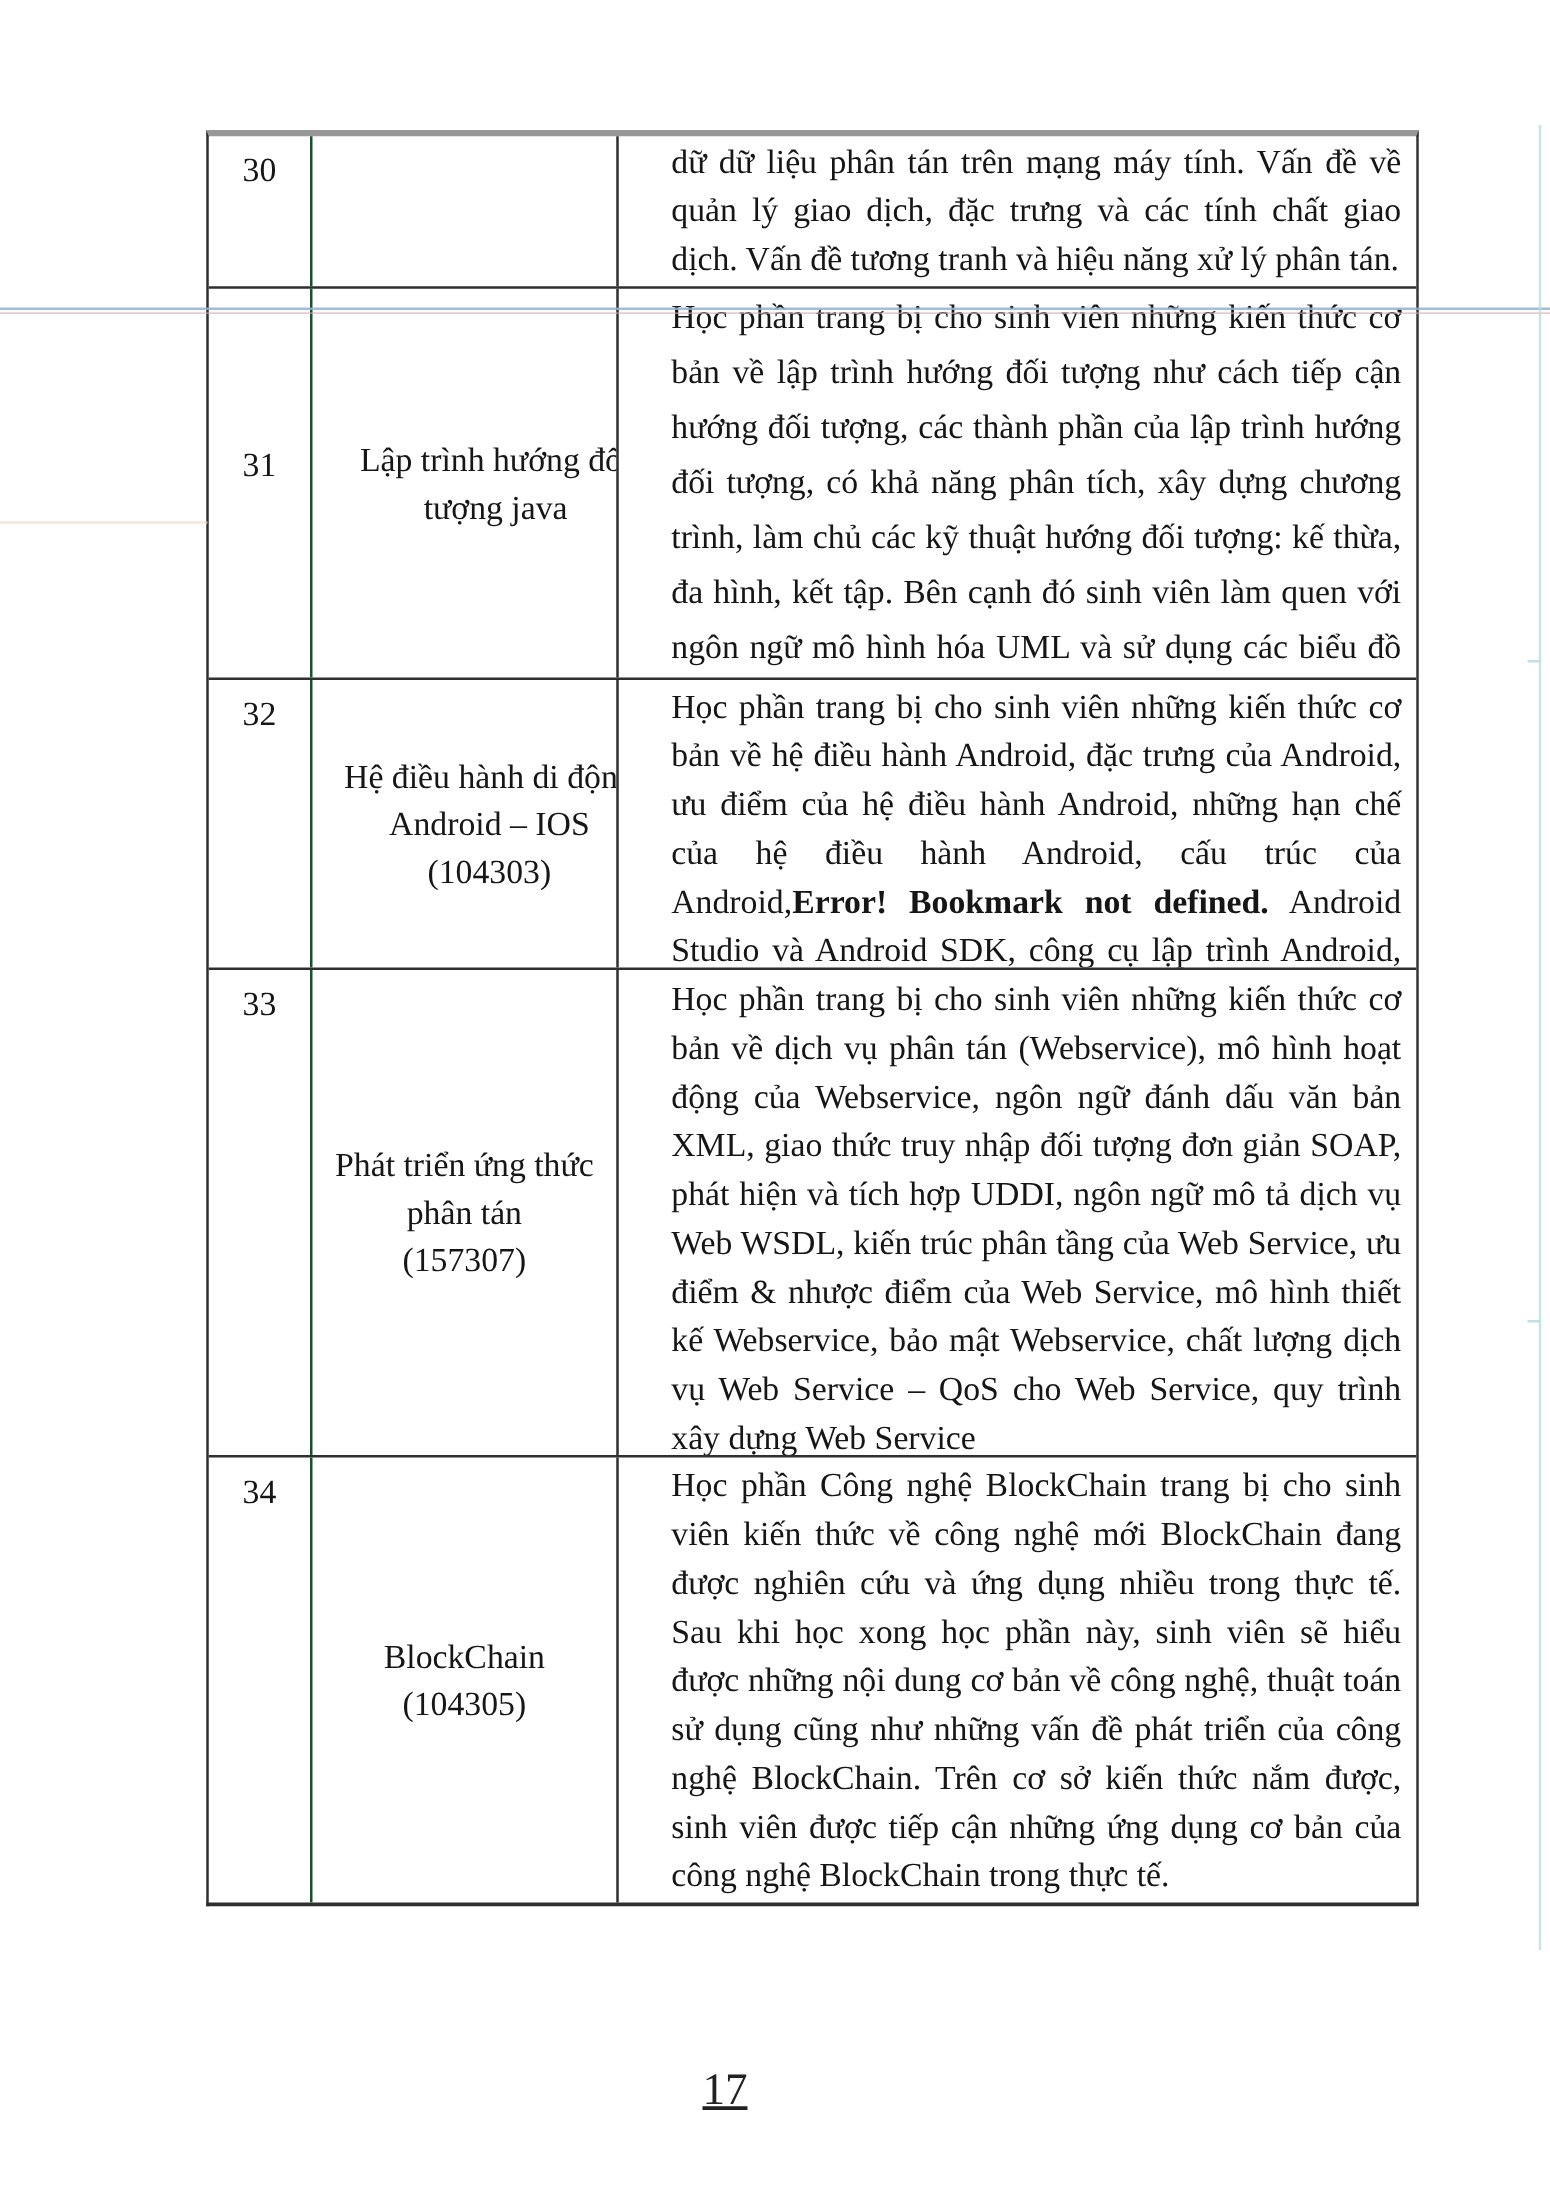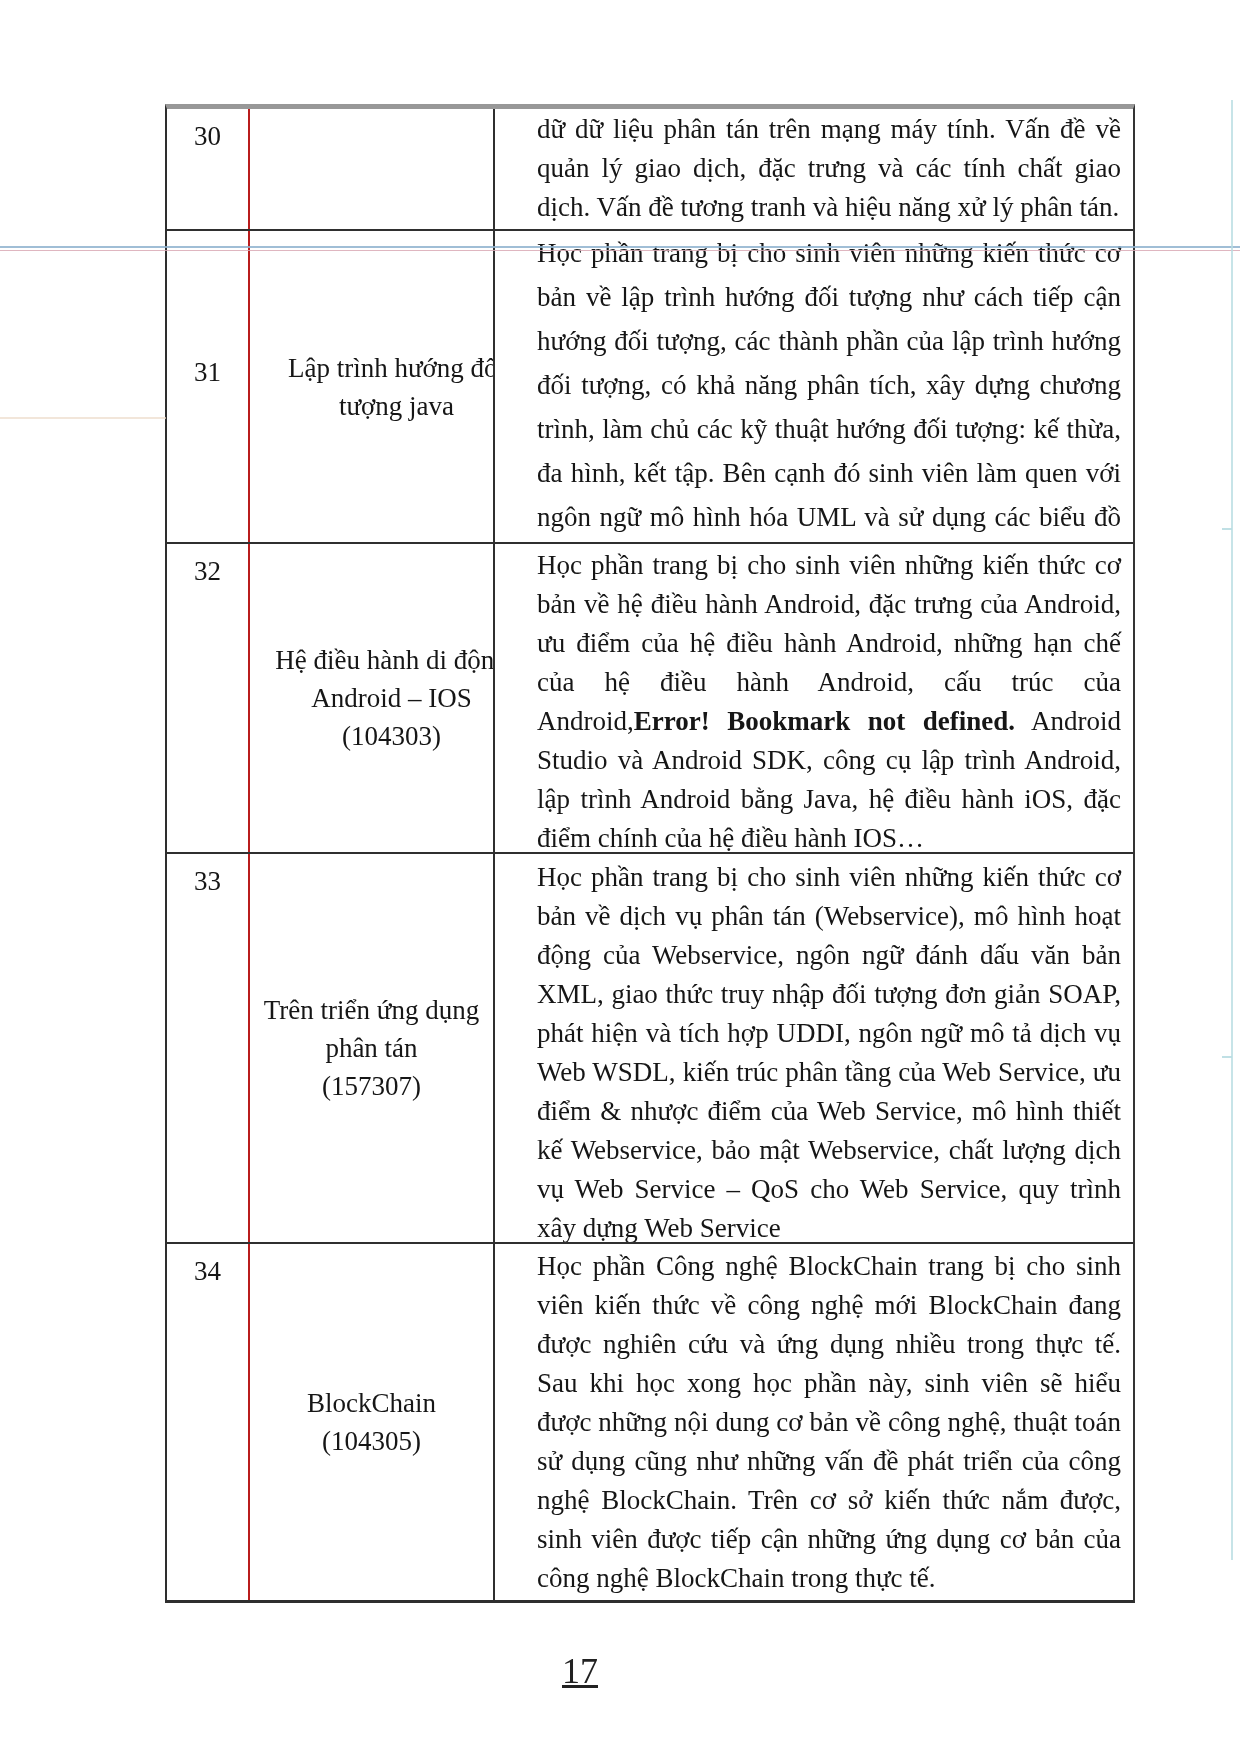--- a/index.html
+++ b/index.html
@@ -12,41 +12,41 @@
   .ctable {
     position:absolute; left:165px; top:104px; width:970px;
     border-left:2px solid #2e2e2e; border-right:2px solid #343434;
     border-top:5px solid #989898; border-bottom:3px solid #2e2e2e;
     box-sizing:border-box; background:#ffffff;
   }
   .row { display:flex; border-bottom:2px solid #2f2f2f; box-sizing:border-box; }
   .row:last-child { border-bottom:none; }
   .cell { box-sizing:border-box; }
   .c-num {
-    width:83px; border-right:2px solid #b91c1c; font-size:27px;
+    width:83px; border-right:2px solid #14532d; font-size:27px;
     text-align:center; padding-top:12px;
   }
   .c-name {
     width:245px; border-right:2px solid #2f2f2f; overflow:hidden;
     display:flex; flex-direction:column; justify-content:center;
     font-size:27px; line-height:38px; text-align:center;
   }
   .c-name .lines { width:100%; }
   .name-line { white-space:nowrap; }
   .c-desc {
     flex:1; overflow:hidden; font-size:27px; text-align:justify;
     padding:2px 12px 0 14px;
     margin-left:28px;
   }
   .seg-b { font-weight:bold; }
 
   
   .h30 { height:122px; }
   .h31 { height:313px; }
-  .h32 { height:310px; }
+  .h32 { height:232px; }
   .h33 { height:390px; }
   .h34 { height:356px;justify-content:space-between; }
   .h30 .c-desc { line-height:39px; padding-top:1px; }
   .h31 .c-desc { line-height:44px; padding-top:0; }
   .h32 .c-desc { line-height:39px; padding-top:2px; }
   .h33 .c-desc { line-height:39px; padding-top:4px; }
   .h34 .c-desc { line-height:39px; padding-top:3px; }
   .h31 .c-num { padding-top:14px; display:flex; align-items:center; justify-content:center; padding-bottom:42px; }
   .h31 .lines { transform:translateX(25px); }
   .h32 .lines { transform:translateX(20px); }
@@ -106,21 +106,21 @@
               <div class="name-line">Android – IOS</div>
               <div class="name-line">(104303)</div>
             </div>
           </div>
           <div class="cell c-desc"><span class="seg">Học phần trang bị cho sinh viên những kiến thức cơ bản về hệ điều hành Android, đặc trưng của Android,  ưu điểm của hệ điều hành Android, những hạn chế của hệ điều hành Android, cấu trúc của Android,</span><span class="seg seg-b">Error! Bookmark not defined.</span><span class="seg"> Android Studio và Android SDK,  công cụ lập trình Android,  lập trình Android bằng Java, hệ điều hành iOS,  đặc điểm chính của hệ điều hành IOS…</span></div>
         </div>
         <div class="row h33">
           <div class="cell c-num"><span>33</span></div>
           <div class="cell c-name">
             <div class="lines">
-              <div class="name-line">Trên triển ứng dụng</div>
+              <div class="name-line">Phát triển ứng thức</div>
               <div class="name-line">phân tán</div>
               <div class="name-line">(157307)</div>
             </div>
           </div>
           <div class="cell c-desc"><span class="seg">Học phần trang bị cho sinh viên những kiến thức cơ bản về dịch vụ phân tán (Webservice), mô hình hoạt động của Webservice, ngôn ngữ đánh dấu văn bản XML, giao thức truy nhập đối tượng đơn giản SOAP, phát hiện và tích hợp UDDI, ngôn ngữ mô tả dịch vụ Web WSDL, kiến trúc phân tầng của Web Service, ưu điểm &amp; nhược điểm của Web Service, mô hình thiết kế Webservice, bảo mật  Webservice, chất lượng dịch vụ Web Service – QoS cho Web Service,  quy trình xây dựng Web Service</span></div>
         </div>
         <div class="row h34">
           <div class="cell c-num"><span>34</span></div>
           <div class="cell c-name">
             <div class="lines">

